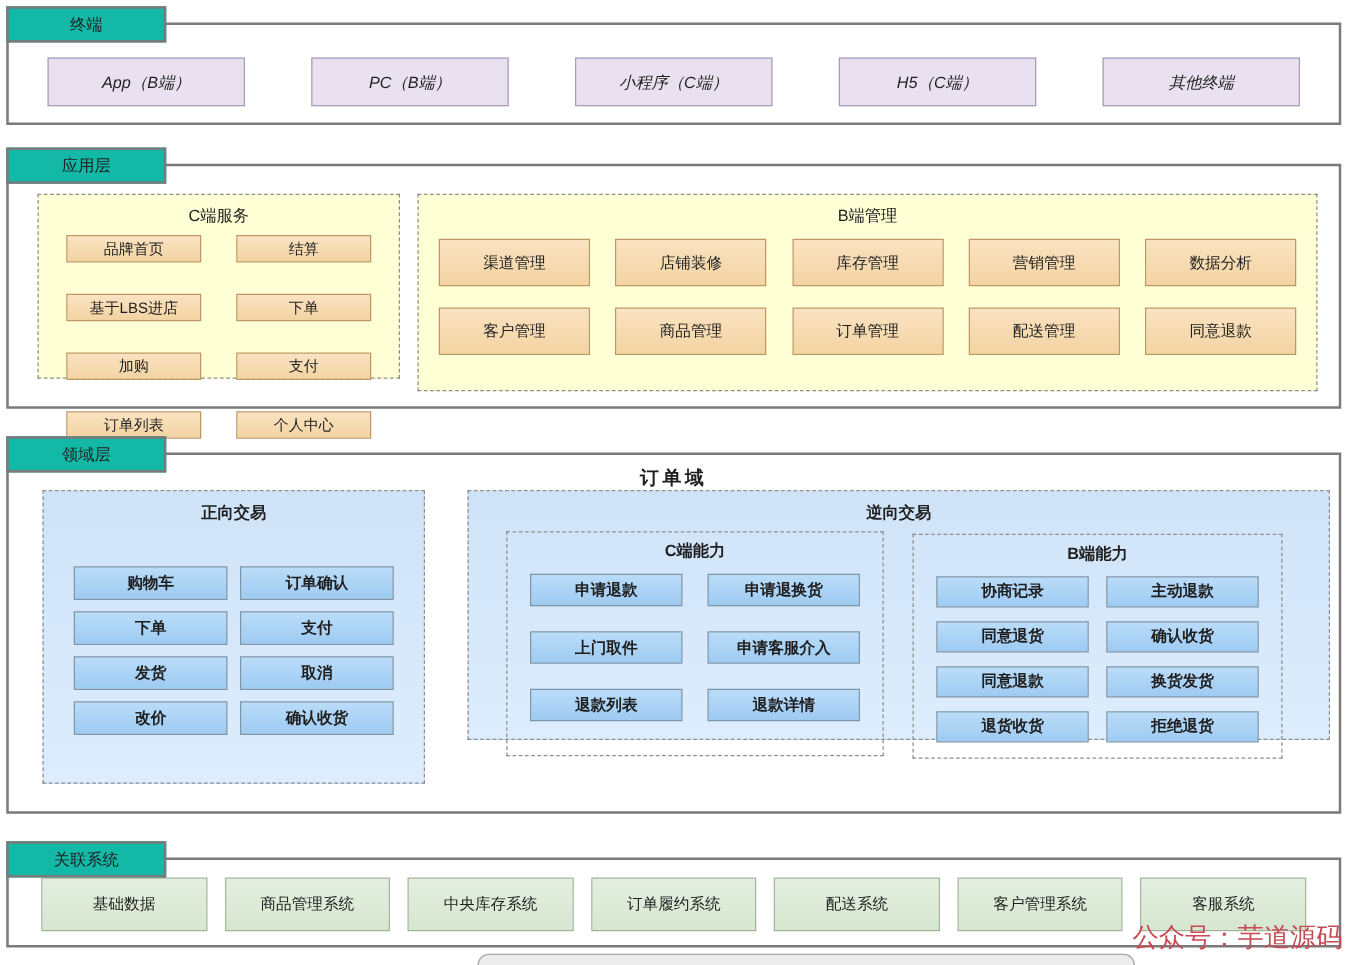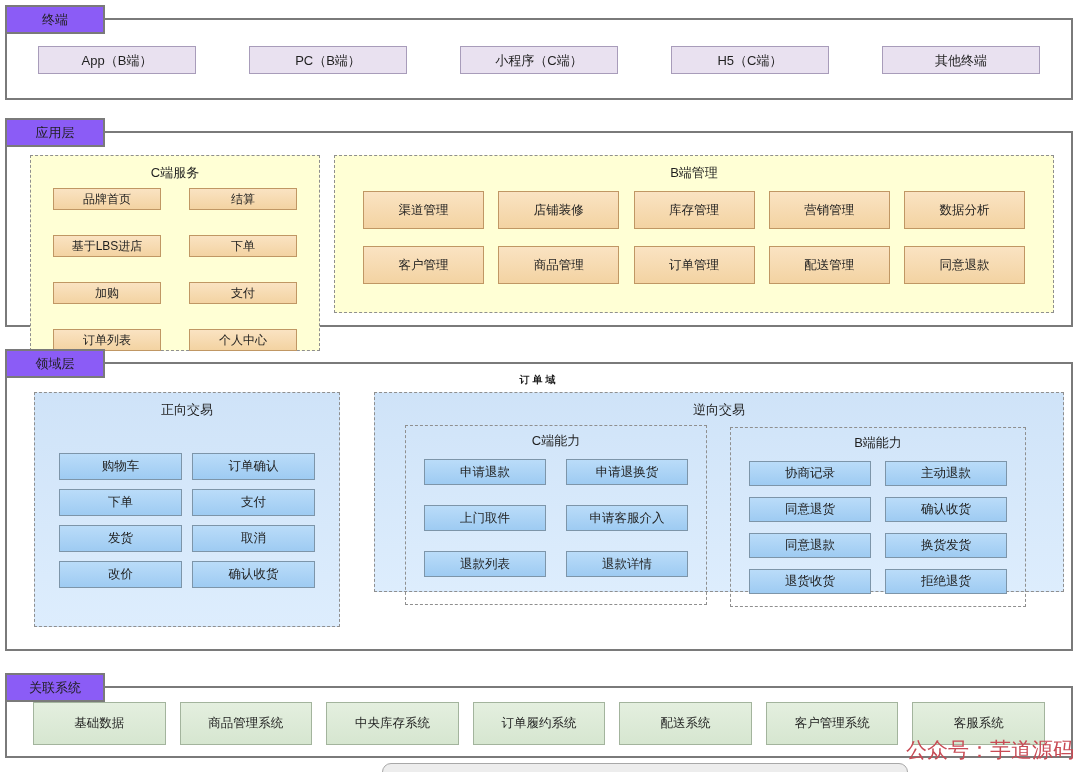--- a/index.html
+++ b/index.html
@@ -17,53 +17,53 @@
     width:1080px;height:772px;position:relative;background:#ffffff;
     font-family:"Liberation Sans",sans-serif;color:var(--text);
     overflow:hidden;
   }
   .layer{
     position:absolute;left:5px;width:1068px;box-sizing:border-box;
     border:2px solid var(--layer-border);background:#fff;
   }
   .tab{
     position:absolute;left:-2px;top:-15px;z-index:3;
-    background:#8b5cf6;border:2px solid var(--layer-border);
-    min-width:68px;padding:4px 14px;box-sizing:content-box;
+    background:#14b8a6;border:2px solid var(--layer-border);
+    min-width:68px;padding:4px 28px;box-sizing:content-box;
     text-align:center;font-size:13px;line-height:17px;white-space:nowrap;
   }
   .box{
     display:flex;align-items:center;justify-content:center;
     box-sizing:border-box;font-size:12.5px;line-height:1;text-align:center;
     white-space:nowrap;
   }
   
   .term-row{display:flex;justify-content:space-between;padding:26px 31px 0;}
   .box.purple{
-    width:158px;height:28px;font-size:13px;
-    background:var(--purple-fill);border:1px solid var(--purple-border);
+    width:158px;height:39px;font-size:13px;
+    background:var(--purple-fill);border:1px solid var(--purple-border);font-style:italic;
   }
   
   .panel{position:absolute;box-sizing:border-box;border:1px dashed var(--dashed-border);}
   .panel.yellow{background:var(--yellow-panel);}
   .panel-title{text-align:center;padding-top:8px;font-size:13px;}
   .grid{display:grid;}
   .grid-cservice{grid-template-columns:repeat(2,108px);justify-content:space-between;
     padding:0 22px;row-gap:25px;margin-top:6px;}
   .grid-cservice .box{height:22px;font-size:12px;}
   .grid-bmgmt{grid-template-columns:repeat(5,121px);justify-content:space-between;
-    padding:0 28px;row-gap:17px;margin-top:9px;}
+    padding:0 16px;row-gap:17px;margin-top:9px;}
   .grid-bmgmt .box{height:38px;}
   .box.tan{
     background:linear-gradient(var(--tan-fill-top),var(--tan-fill-bottom));
     border:1px solid var(--tan-border);
   }
   
-  .domain-title{text-align:center;margin-top:9px;font-size:10px;font-weight:bold;letter-spacing:3px;}
-  .panel.blue{background:linear-gradient(var(--blue-panel-top),var(--blue-panel-bottom));}
+  .domain-title{text-align:center;margin-top:9px;font-size:15px;font-weight:bold;letter-spacing:3px;}
+  .panel.blue{background:linear-gradient(var(--blue-panel-top),var(--blue-panel-bottom));font-weight:bold;}
   .grid-forward{grid-template-columns:repeat(2,123px);justify-content:space-between;
     padding:0 24px;row-gap:9px;margin-top:34px;}
   .grid-forward .box{height:27px;}
   .subpanel{position:absolute;box-sizing:border-box;border:1px dashed var(--dashed-border);}
   .grid-sub{grid-template-columns:repeat(2,122px);justify-content:space-between;
     padding:0 18px;row-gap:20px;margin-top:9px;}
   .grid-sub .box{height:26px;}
   .grid-sub.tight{row-gap:11px;}
   .grid-sub.tight .box{height:25px;}
   .box.bluebox{
@@ -99,21 +99,21 @@
       <div class="box purple">PC（B端）</div>
       <div class="box purple">小程序（C端）</div>
       <div class="box purple">H5（C端）</div>
       <div class="box purple">其他终端</div>
     </div>
   </section>
 
   <section class="layer" style="top:131px;height:196px;">
     <div class="tab">应用层</div>
 
-    <div class="panel yellow" style="left:23px;top:22px;width:290px;height:196px;">
+    <div class="panel yellow" style="left:23px;top:22px;width:290px;height:148px;">
       <div class="panel-title">C端服务</div>
       <div class="grid grid-cservice">
         <div class="box tan">品牌首页</div>
         <div class="box tan">结算</div>
         <div class="box tan">基于LBS进店</div>
         <div class="box tan">下单</div>
         <div class="box tan">加购</div>
         <div class="box tan">支付</div>
         <div class="box tan">订单列表</div>
         <div class="box tan">个人中心</div>

